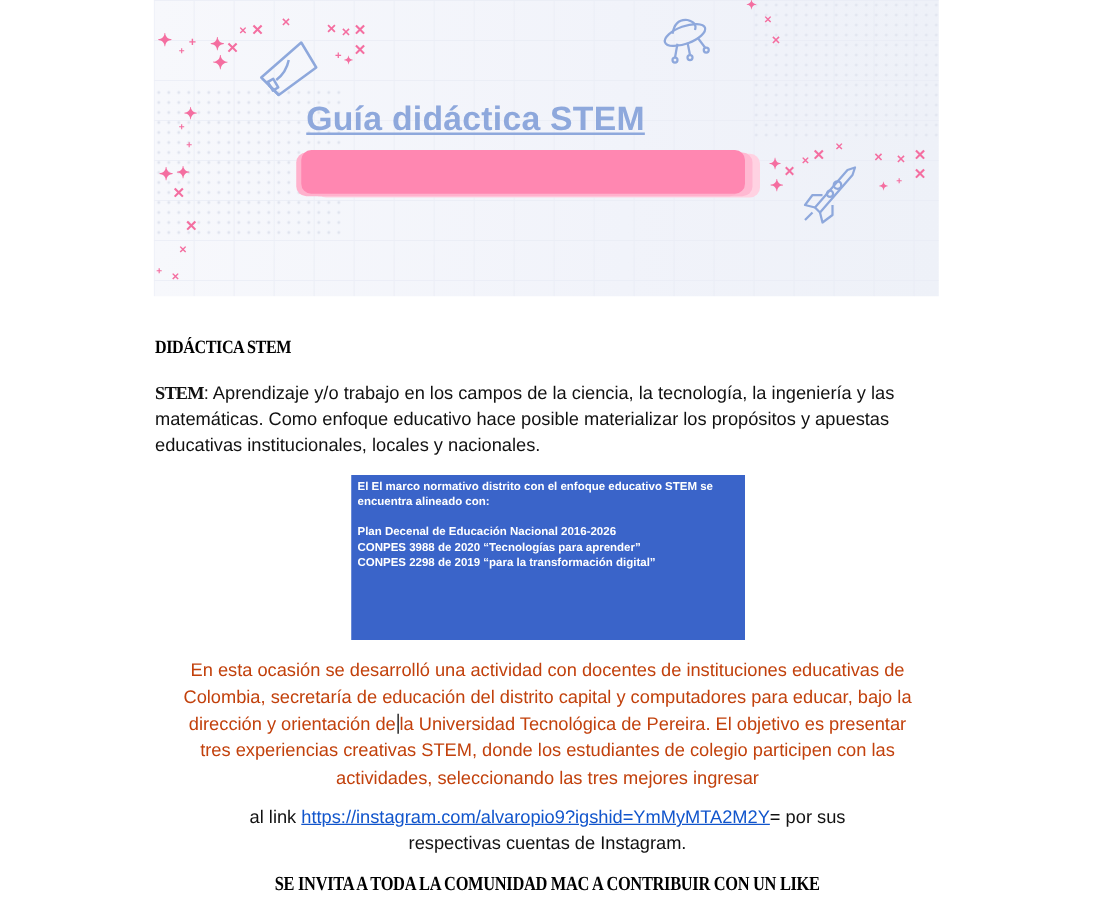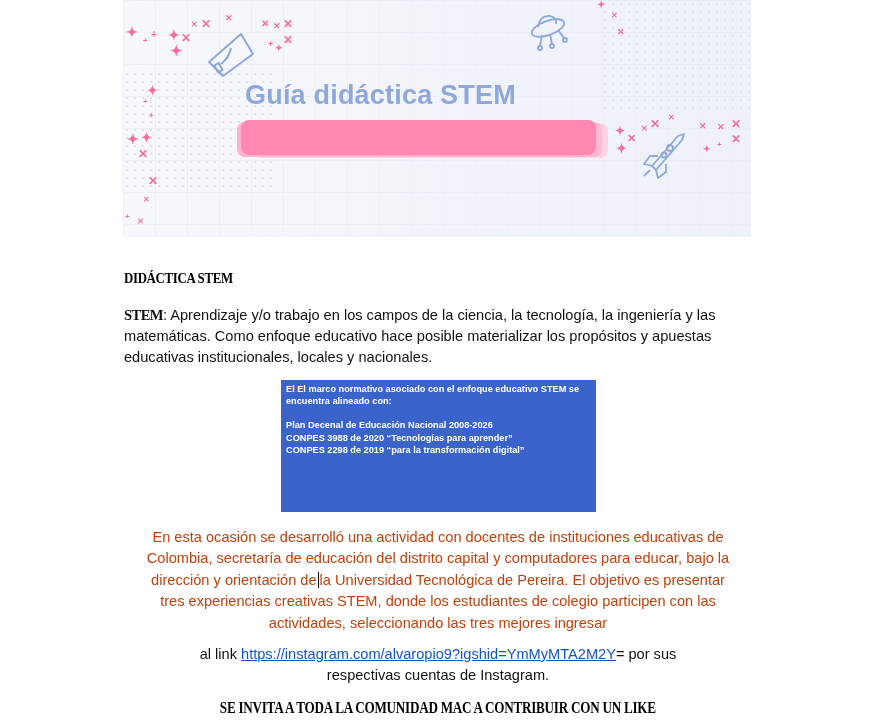--- a/index.html
+++ b/index.html
@@ -15,21 +15,21 @@
         linear-gradient(#e9ecf5 1px, transparent 1px),
         linear-gradient(90deg, #e9ecf5 1px, transparent 1px);
       background-size: 32px 32px; opacity: .7; }
     .banner .dots { position: absolute; left: 0; top: 70px; width: 150px; height: 120px;
       background-image: radial-gradient(#dfe3ee 1px, transparent 1.4px);
       background-size: 8px 8px; }
     .banner .dots2 { position: absolute; right: 0; top: 0; width: 150px; height: 110px;
       background-image: radial-gradient(#e2e6f0 1px, transparent 1.4px);
       background-size: 8px 8px; }
     .banner-title { position: absolute; left: 122px; top: 80px; font-size: 27px; font-weight: bold;
-                    color: #8ea8dc; letter-spacing: 0.2px; white-space: nowrap; }
+                    color: #8ea8dc; letter-spacing: 0.2px; white-space: nowrap; text-decoration: underline; }
     .pink-bar { position: absolute; left: 118px; top: 120px; width: 355px; height: 35px;
                 background: #ff87b1; border-radius: 8px;
                 box-shadow: -4px 2px 0 #ffb2cd, 6px 2px 0 #ffb9d2, 12px 3px 0 #ffd2e2; }
     .cpe-logo { position: absolute; left: 196px; top: 162px; width: 173px; height: 57px;
                 background: #9bb0e0; border-top-left-radius: 80px 57px; overflow: hidden; }
     .cpe-logo .l1 { position: absolute; right: 26px; top: 14px; color: #fff; font-size: 16px;
                     font-family: "DejaVu Sans", sans-serif; font-weight: bold; letter-spacing: -0.6px;
                     transform: scaleX(0.82); transform-origin: right; }
     .cpe-logo .l2 { position: absolute; right: 25px; top: 33px; color: #fff; font-size: 14px;
                     font-family: "DejaVu Sans", sans-serif; letter-spacing: -0.4px;
@@ -148,23 +148,23 @@
 
   <div class="banner-title">Guía didáctica STEM</div>
   <div class="pink-bar"></div>
 </div>
 
 <div class="heading">DIDÁCTICA STEM</div>
 
 <div class="para"><span class="kw">STEM</span><span>: Aprendizaje y/o trabajo en los campos de la ciencia, la tecnología, la ingeniería y las matemáticas. Como enfoque educativo hace posible materializar los propósitos y apuestas educativas institucionales, locales y nacionales.</span></div>
 
 <div class="bluebox">
-  <p>El El marco normativo asociado con el enfoque educativo STEM se encuentra alineado con:</p>
+  <p>El El marco normativo distrito con el enfoque educativo STEM se encuentra alineado con:</p>
   <div class="gap"></div>
-  <p>Plan Decenal de Educación Nacional 2008-2026</p>
+  <p>Plan Decenal de Educación Nacional 2016-2026</p>
   <p>CONPES 3988 de 2020 “Tecnologías para aprender”</p>
   <p>CONPES 2298 de 2019 “para la transformación digital”</p>
   <div class="gap"></div>
 </div>
 
 <div class="center-para" style="padding:0 16px;box-sizing:border-box"><span>En esta ocasión se desarrolló una actividad con docentes de instituciones educativas de Colombia, secretaría de educación del distrito capital y computadores para educar, bajo la dirección y orientación de</span><span class="caret"></span><span>la Universidad Tecnológica de Pereira. El objetivo es presentar tres experiencias creativas STEM, donde los estudiantes de colegio participen con las actividades, seleccionando las tres mejores ingresar</span></div>
 
 <div class="link-para" style="padding:0 40px;box-sizing:border-box"><span>al link </span><a href="#">https://instagram.com/alvaropio9?igshid=YmMyMTA2M2Y</a><span>=  por sus respectivas cuentas de Instagram.</span></div>
 
 <div class="cta"><span>SE INVITA A TODA LA COMUNIDAD MAC A CONTRIBUIR CON UN LIKE</span></div>

